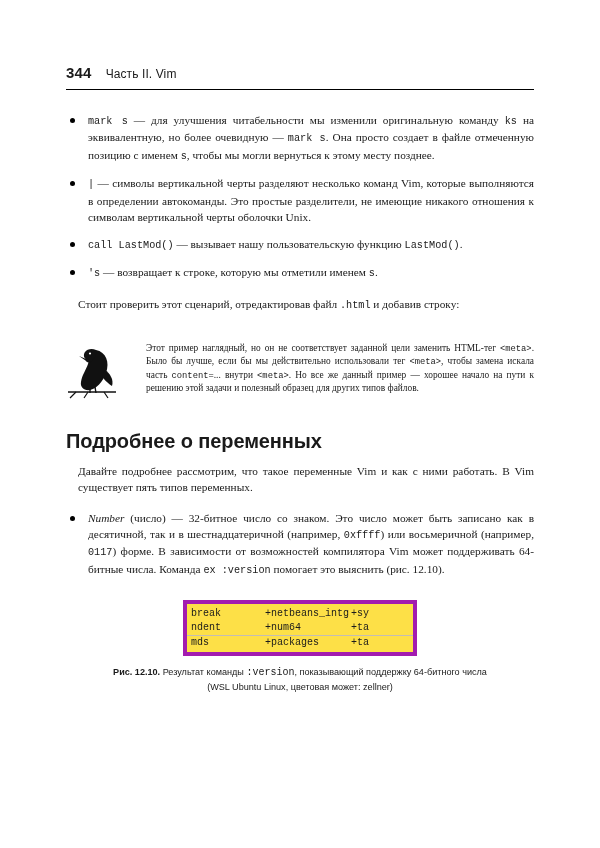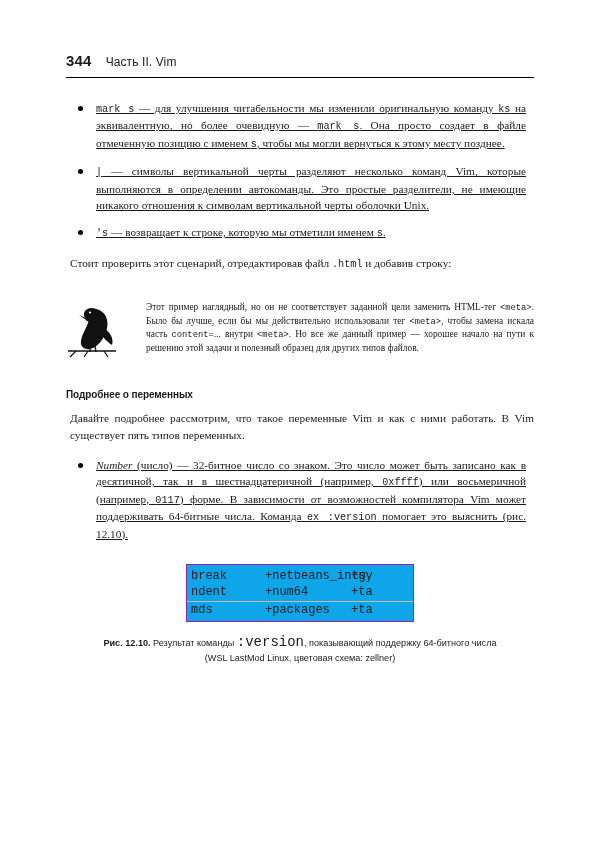--- a/index.html
+++ b/index.html
@@ -10,21 +10,21 @@
     width: 600px;
     height: 848px;
     background: #ffffff;
     font-family: "Liberation Serif", serif;
     color: #1a1a1a;
     position: relative;
     overflow: hidden;
   }
   .page {
     position: absolute;
-    left: 0; top: 4px;
+    left: 0; top: 16px;
     width: 600px;
     height: 700px;
     box-sizing: border-box;
     padding: 48px 66px 40px 66px;
   }
   
   .header {
     display: flex;
     align-items: baseline;
     gap: 14px;
@@ -43,23 +43,22 @@
     letter-spacing: 0.1px;
   }
   .header-rule {
     border-bottom: 1.6px solid #000;
     margin-top: 2px;
     margin-bottom: 22px;
   }
   
   ul.bullets {
     list-style: none;
-    margin: 8px;
+    margin: 0;
     padding: 0;
-    text-decoration: underline;
   }
   ul.bullets li {
     position: relative;
     padding-left: 22px;
     margin-bottom: 11px;
     font-size: 11.3px;
     line-height: 1.42;
     text-align: justify;
   }
   ul.bullets li::before {
@@ -73,21 +72,21 @@
     background: #000;
   }
   code, .mono {
     font-family: "Liberation Mono", monospace;
     font-size: 10.2px;
   }
   
   p.body {
     font-size: 11.3px;
     line-height: 1.45;
-    margin: 14px 0 0 4px;
+    margin: 14px 0 0 12px;
     text-align: justify;
   }
   .code-line {
     font-family: "Liberation Mono", monospace;
     font-size: 10.4px;
     margin: 16px 0 0 0;
     letter-spacing: 0.2px;
   }
   .cursor-block {
     display: inline-block;
@@ -113,38 +112,38 @@
   .note-text {
     font-size: 9.4px;
     line-height: 1.42;
     text-align: justify;
     padding-top: 2px;
   }
   .note-text .mono { font-size: 8.8px; }
   
   h2.section {
     font-family: "Liberation Sans", sans-serif;
-    font-size: 10px;
+    font-size: 20px;
     font-weight: bold;
     margin: 30px 0 10px 0;
     letter-spacing: -0.1px;
   }
   
   .figure-wrap {
     margin-top: 22px;
     display: flex;
     justify-content: center;
   }
   .term {
     width: 226px;
-    background: #0ea5e9;
-    border: 1px solid #a21caf;
+    background: #fde047;
+    border: 4px solid #a21caf;
     padding: 3px 0 3px 0;
     font-family: "Liberation Mono", monospace;
-    font-size: 12px;
+    font-size: 10px;
     color: #1b1b1b;
     overflow: hidden;
     position: relative;
   }
   .term-row {
     display: flex;
     padding: 0 4px;
     line-height: 1.38;
     white-space: pre;
   }
@@ -155,37 +154,38 @@
     border-top: 1px solid #c3bdb5;
   }
   .caption {
     margin-top: 10px;
     text-align: center;
     font-family: "Liberation Sans", sans-serif;
     font-size: 9.1px;
     line-height: 1.45;
   }
   .caption b { font-weight: bold; margin-top: 45px; }
-  .caption .mono { font-size: 14px; }
+  .caption .mono { font-size: 10px; }
   .italic { font-style: italic; }
 </style>
 </head>
 <body>
 
 <div class="page">
 
   <div class="header">
     <span class="page-number">344</span>
     <span class="running-head">Часть II. Vim</span>
   </div>
   <div class="header-rule"></div>
 
   <ul class="bullets">
     <li><code class="mono">mark s</code><span> — для улучшения читабельности мы изменили оригинальную команду </span><code class="mono">ks</code><span> на эквивалентную, но более очевидную — </span><code class="mono">mark s</code><span>. Она просто создает в файле отмеченную позицию с именем </span><code class="mono">s</code><span>, чтобы мы могли вернуться к этому месту позднее.</span></li>
     <li><code class="mono">|</code><span> — символы вертикальной черты разделяют несколько команд Vim, которые выполняются в определении автокоманды. Это простые разделители, не имеющие никакого отношения к символам вертикальной черты оболочки Unix.</span></li>
+    <li><code class="mono">call LastMod()</code><span> — вызывает нашу пользовательскую функцию </span><code class="mono">LastMod()</code><span>.</span></li>
     <li><code class="mono">'s</code><span> — возвращает к строке, которую мы отметили именем </span><code class="mono">s</code><span>.</span></li>
   </ul>
 
   <p class="body"><span>Стоит проверить этот сценарий, отредактировав файл </span><code class="mono">.html</code><span> и добавив строку:</span></p>
 
 
 
   <div class="note">
     <div class="raven">
       <svg viewBox="0 0 52 60" width="52" height="60" aria-hidden="true">
@@ -231,16 +231,16 @@
       <div class="term-row">
         <span class="term-c1">mds</span>
         <span class="term-c2">+packages</span>
         <span class="term-c3">+ta</span>
       </div>
     </div>
   </div>
 
   <div class="caption">
     <div><b>Рис. 12.10.</b><span> Результат команды </span><span class="mono">:version</span><span>, показывающий поддержку 64-битного числа</span></div>
-    <div>(WSL LastMod Linux, цветовая схема: zellner)</div>
+    <div>(WSL Ubuntu Linux, цветовая может: zellner)</div>
   </div>
 
 </div>
 
 </body></html>

